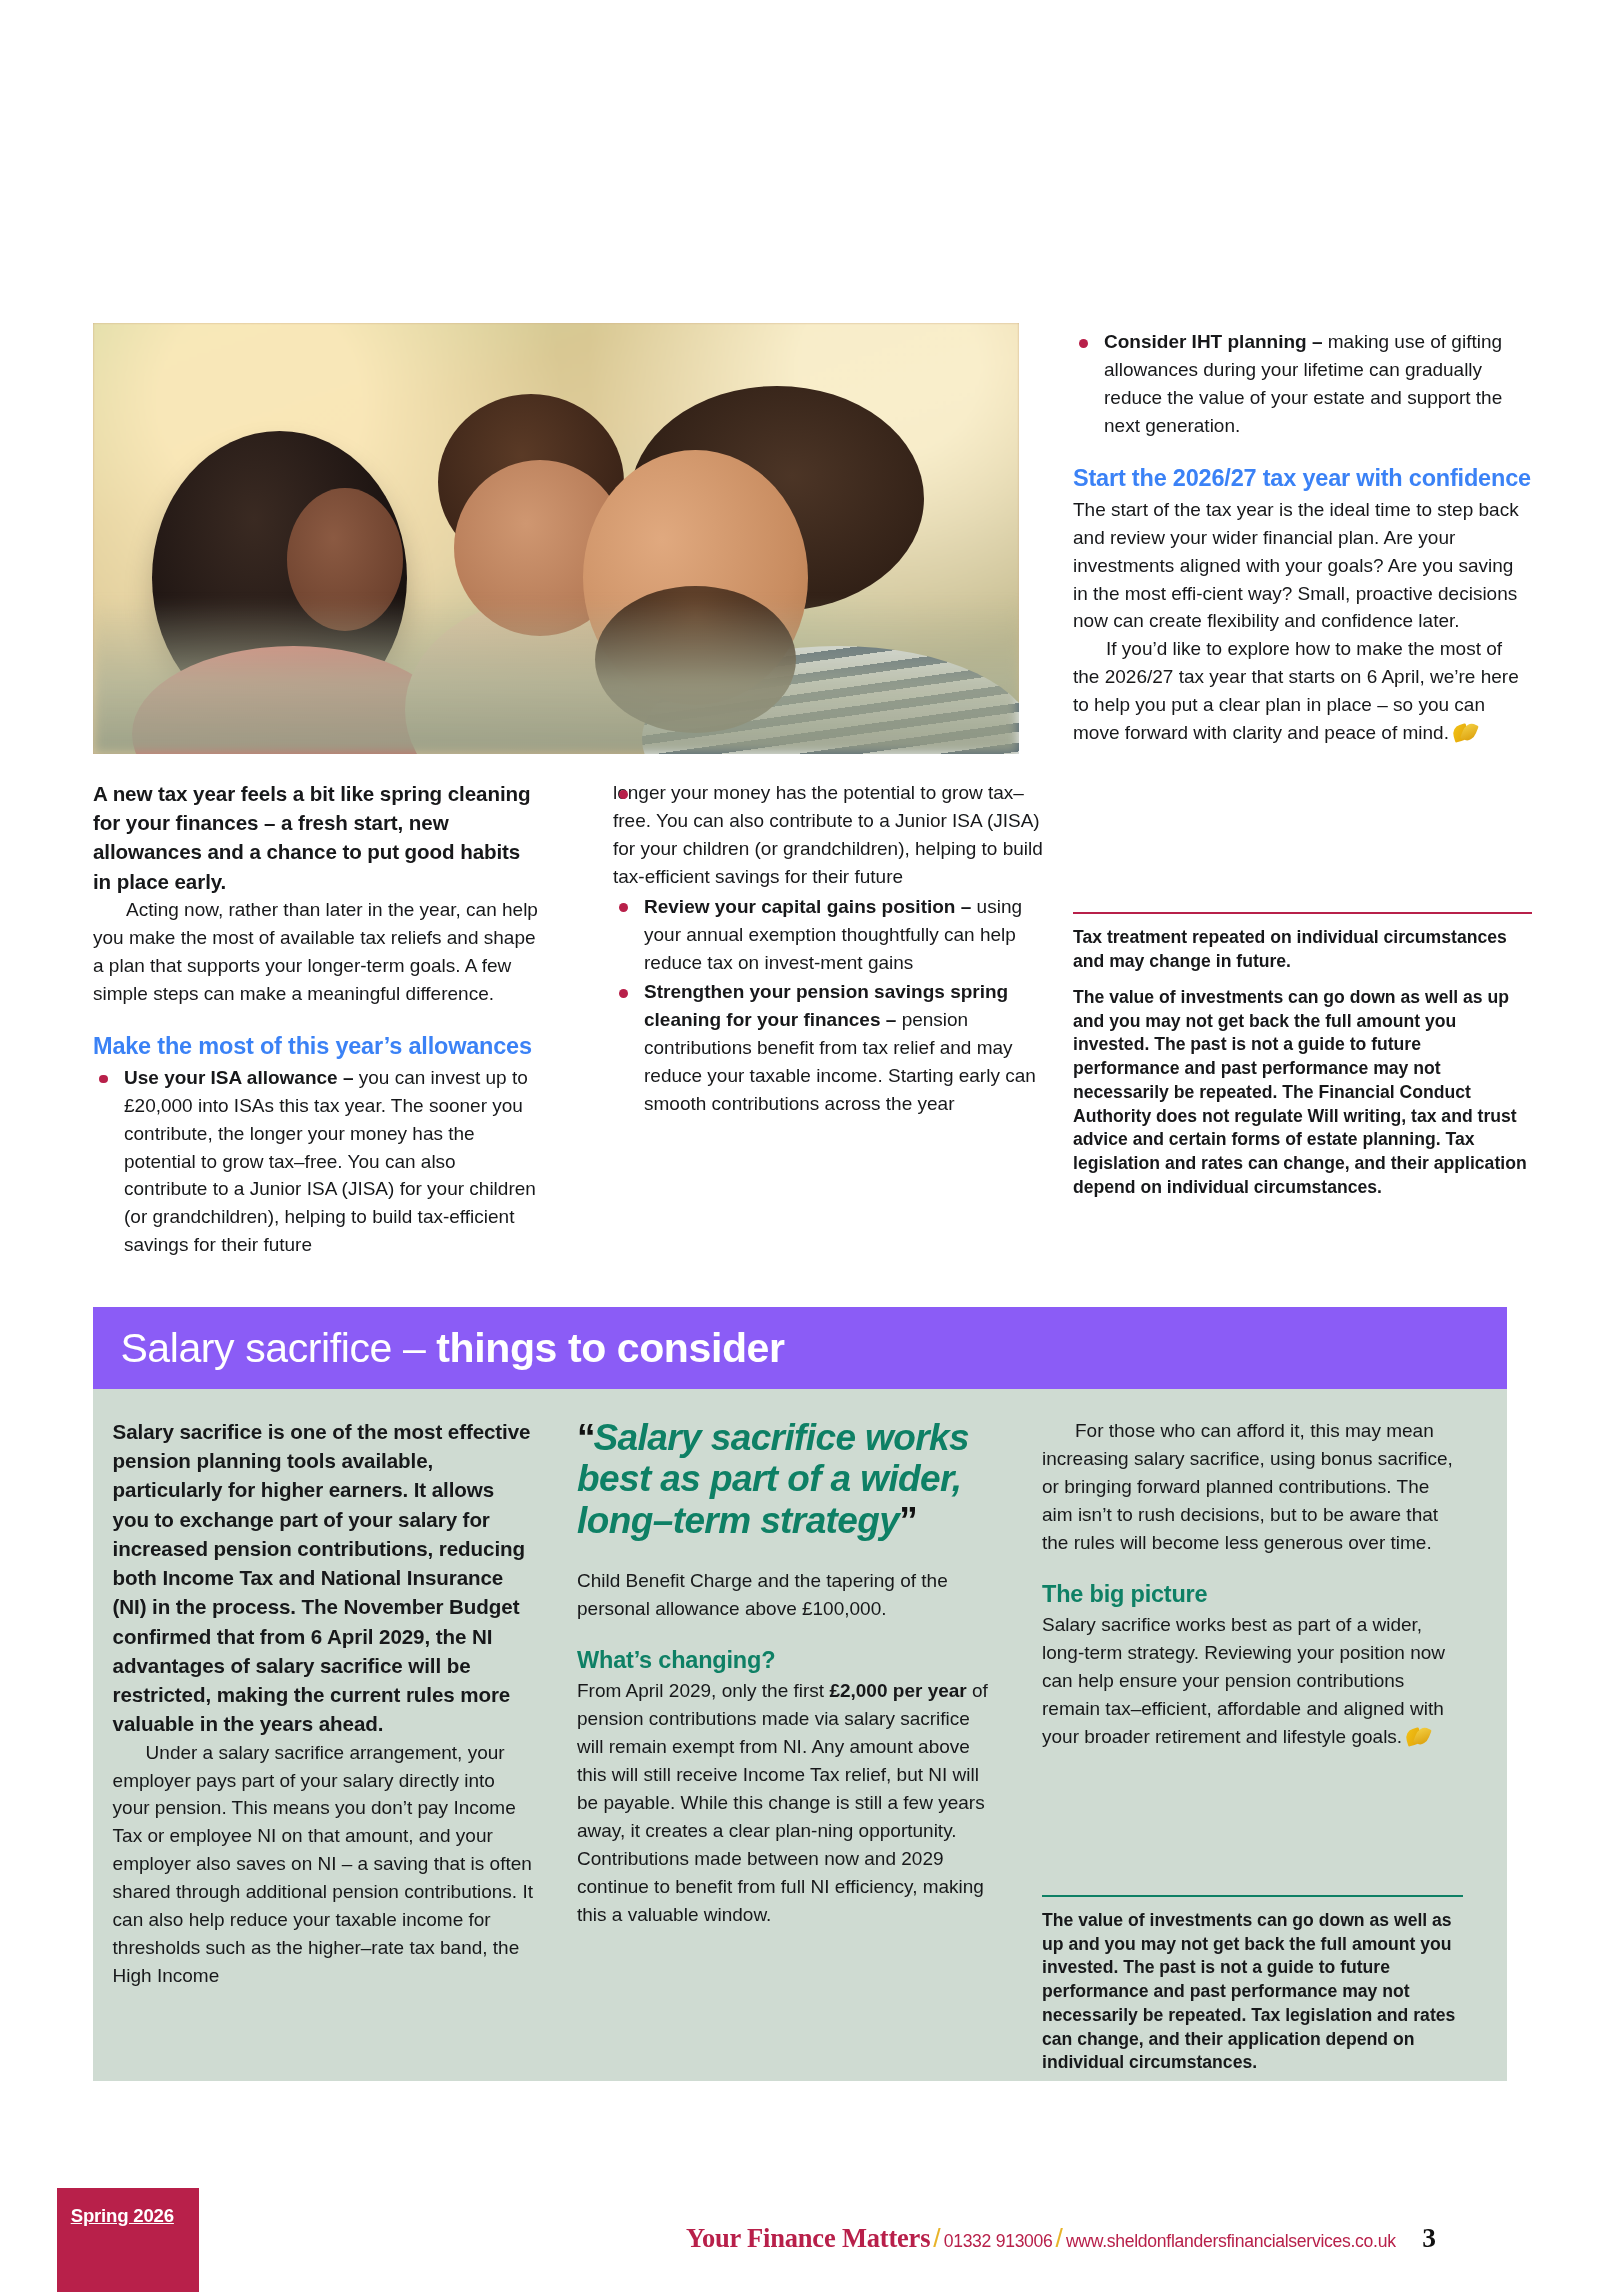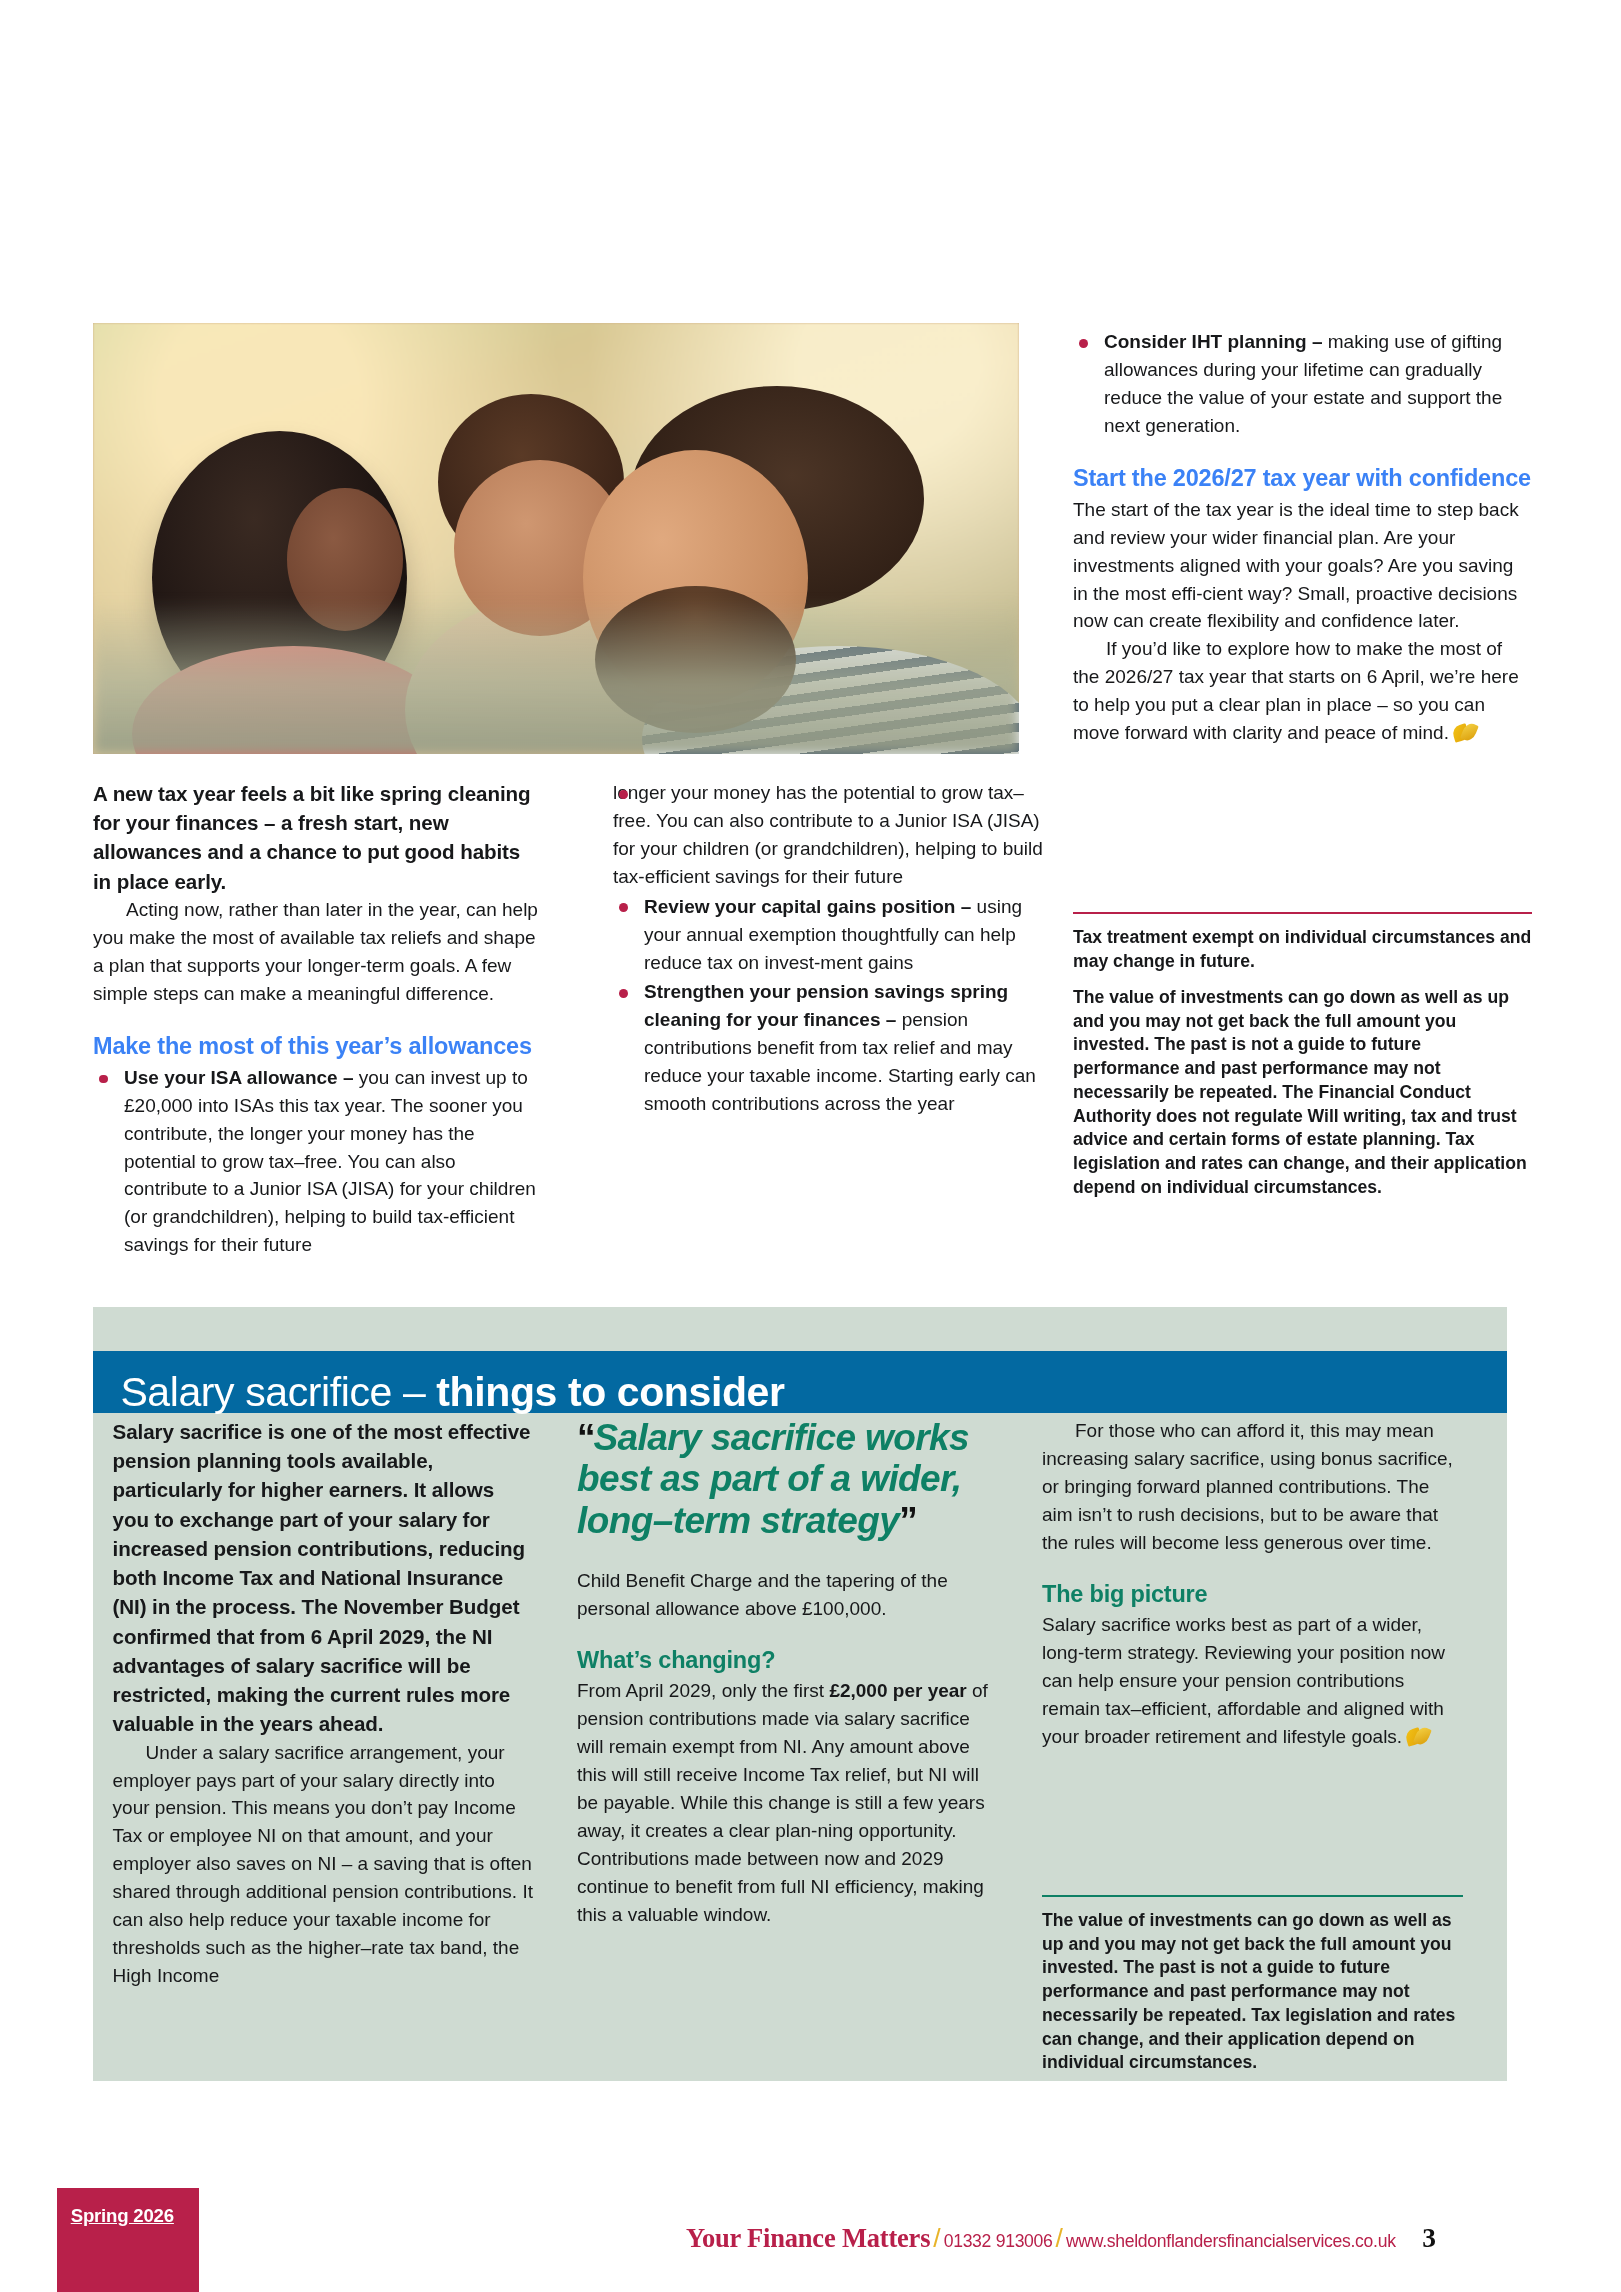--- a/index.html
+++ b/index.html
@@ -209,23 +209,22 @@
     left: 93px;
     top: 1307px;
     width: 1414px;
     height: 774px;
     background: #cfdbd2;
   }
   .feature-band {
     position: absolute;
     left: 0; top: 0;
     width: 100%;
-    height: 62px;
-    background: #0369a1;
-    margin-top: 44px;
+    height: 82px;
+    background: #8b5cf6;
   }
   .feature-band h2 {
     margin: 0;
     color: #ffffff;
     font-size: 41px;
     line-height: 82px;
     padding-left: 27.4px;
     font-weight: 400;
     letter-spacing: -0.4px;
   }
@@ -387,21 +386,21 @@
       </li>
     </ul>
 
     <h3 class="sub-head">Start the 2026/27 tax year with confidence</h3>
     <p>The start of the tax year is the ideal time to step back and review your wider financial plan. Are your investments aligned with your goals? Are you saving in the most effi-cient way? Small, proactive decisions now can create flexibility and confidence later.</p>
     <p class="p-indent"><span>If you’d like to explore how to make the most of the 2026/27 tax year that starts on 6 April, we’re here to help you put a clear plan in place – so you can move forward with clarity and peace of mind.</span><span class="leafmark"></span></p>
   </div>
 
   <div class="riskbox">
     <div class="rule"></div>
-    <p>Tax treatment exempt on individual circumstances and may change in future.</p>
+    <p>Tax treatment repeated on individual circumstances and may change in future.</p>
     <p>The value of investments can go down as well as up and you may not get back the full amount you invested. The past is not a guide to future performance and past performance may not necessarily be repeated. The Financial Conduct Authority does not regulate Will writing, tax and trust advice and certain forms of estate planning. Tax legislation and rates can change, and their application depend on individual circumstances.</p>
   </div>
 
   <div class="feature">
 
     <div class="feature-band">
       <h2><span>Salary sacrifice – </span><b>things to consider</b></h2>
     </div>
 
     <div class="fcol fcol-1">

